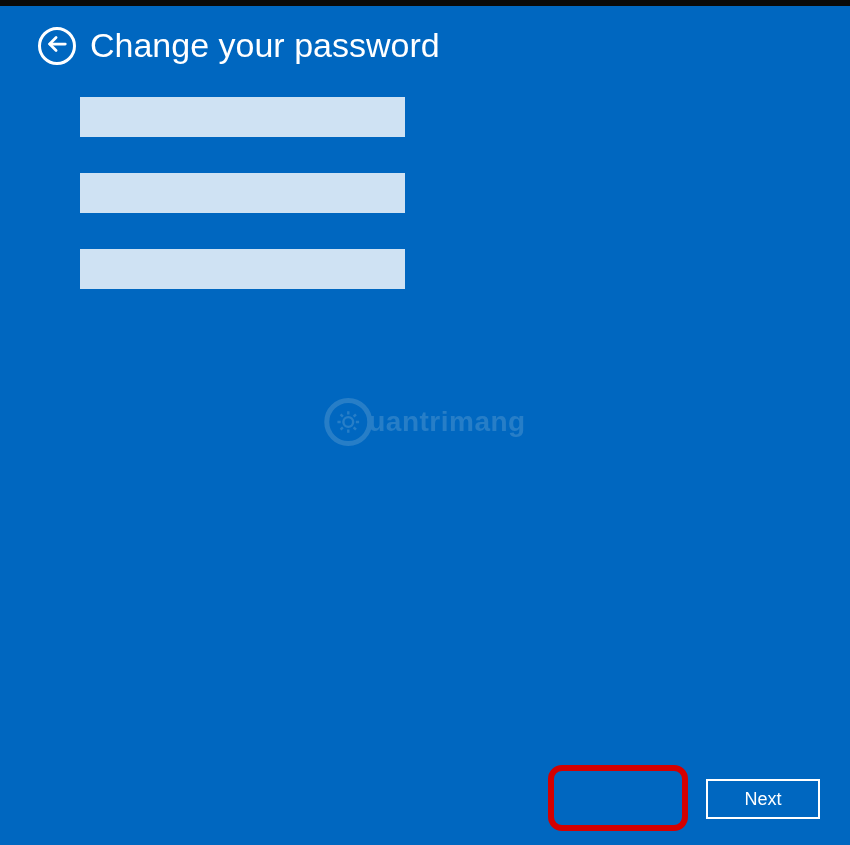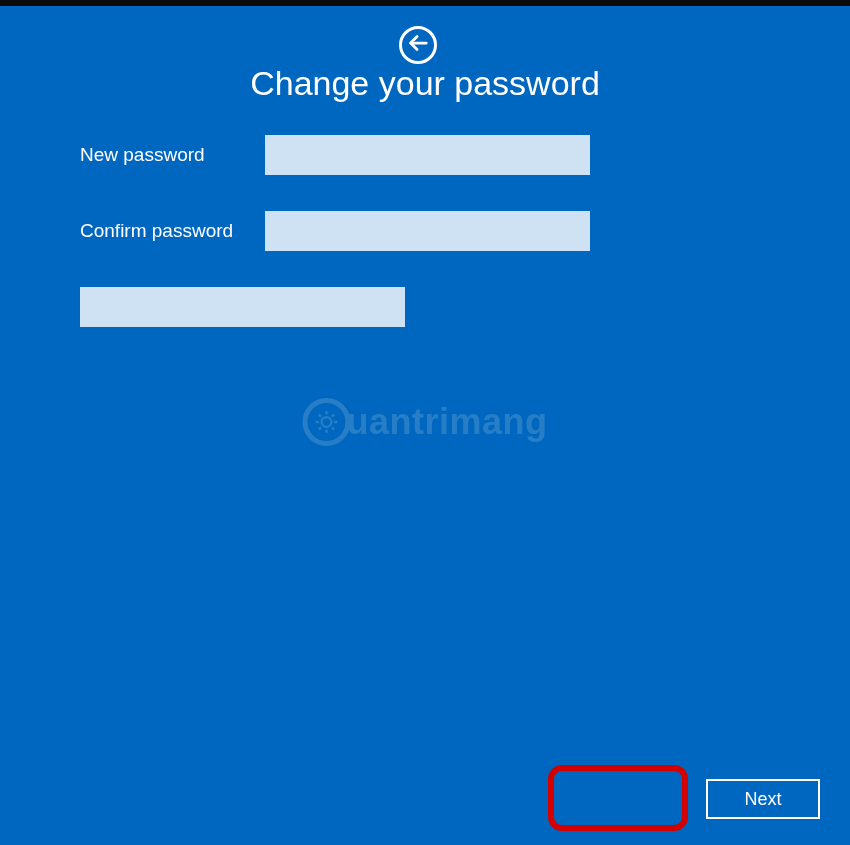--- a/index.html
+++ b/index.html
@@ -17,21 +17,20 @@
     }
     .top-dark {
       width: 100%;
       height: 6px;
       background: #0a0a0a;
     }
     .header {
       display: flex;
       align-items: center;
       padding: 20px 38px;
-      flex-direction: column;
     }
     .back-circle {
       width: 38px;
       height: 38px;
       border: 3px solid #ffffff;
       border-radius: 50%;
       display: flex;
       align-items: center;
       justify-content: center;
       cursor: pointer;
@@ -86,21 +85,21 @@
       display: flex;
       align-items: center;
       justify-content: center;
       margin-right: -4px;
     }
     .watermark-circle svg {
       width: 26px;
       height: 26px;
     }
     .watermark-text {
-      font-size: 36px;
+      font-size: 28px;
       font-weight: 600;
       letter-spacing: 0.5px;
     }
     .buttons-row {
       position: absolute;
       bottom: 26px;
       right: 30px;
       display: flex;
       gap: 10px;
     }
@@ -137,25 +136,23 @@
         <line x1="21" y1="12" x2="4" y2="12"></line>
         <polyline points="11 5 4 12 11 19"></polyline>
       </svg>
     </span>
   </div>
   <div class="title">Change your password</div>
 </div>
 
 <div class="form-area">
   <div class="form-row">
-    <div class="form-label">New password</div>
     <input type="password" class="form-input" value="" style="">
   </div>
   <div class="form-row">
-    <div class="form-label">Confirm password</div>
     <input type="password" class="form-input" value="" style="">
   </div>
   <div class="form-row">
     <input type="text" class="form-input" value="" style="">
   </div>
 </div>
 
 <div class="watermark">
   <div class="watermark-circle">
     <svg viewBox="0 0 24 24" fill="none" stroke="#3d8bcc" stroke-width="2.2">

